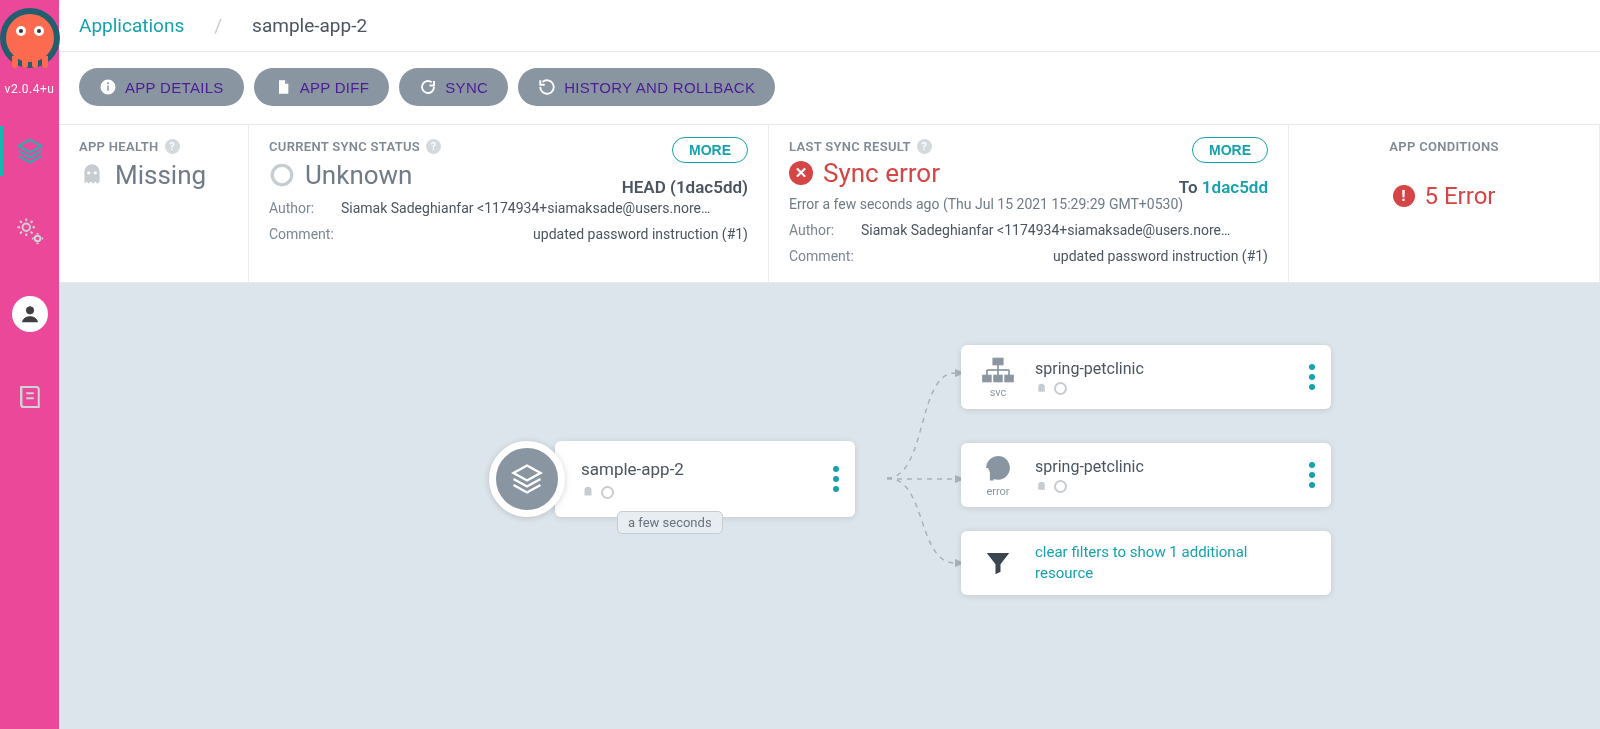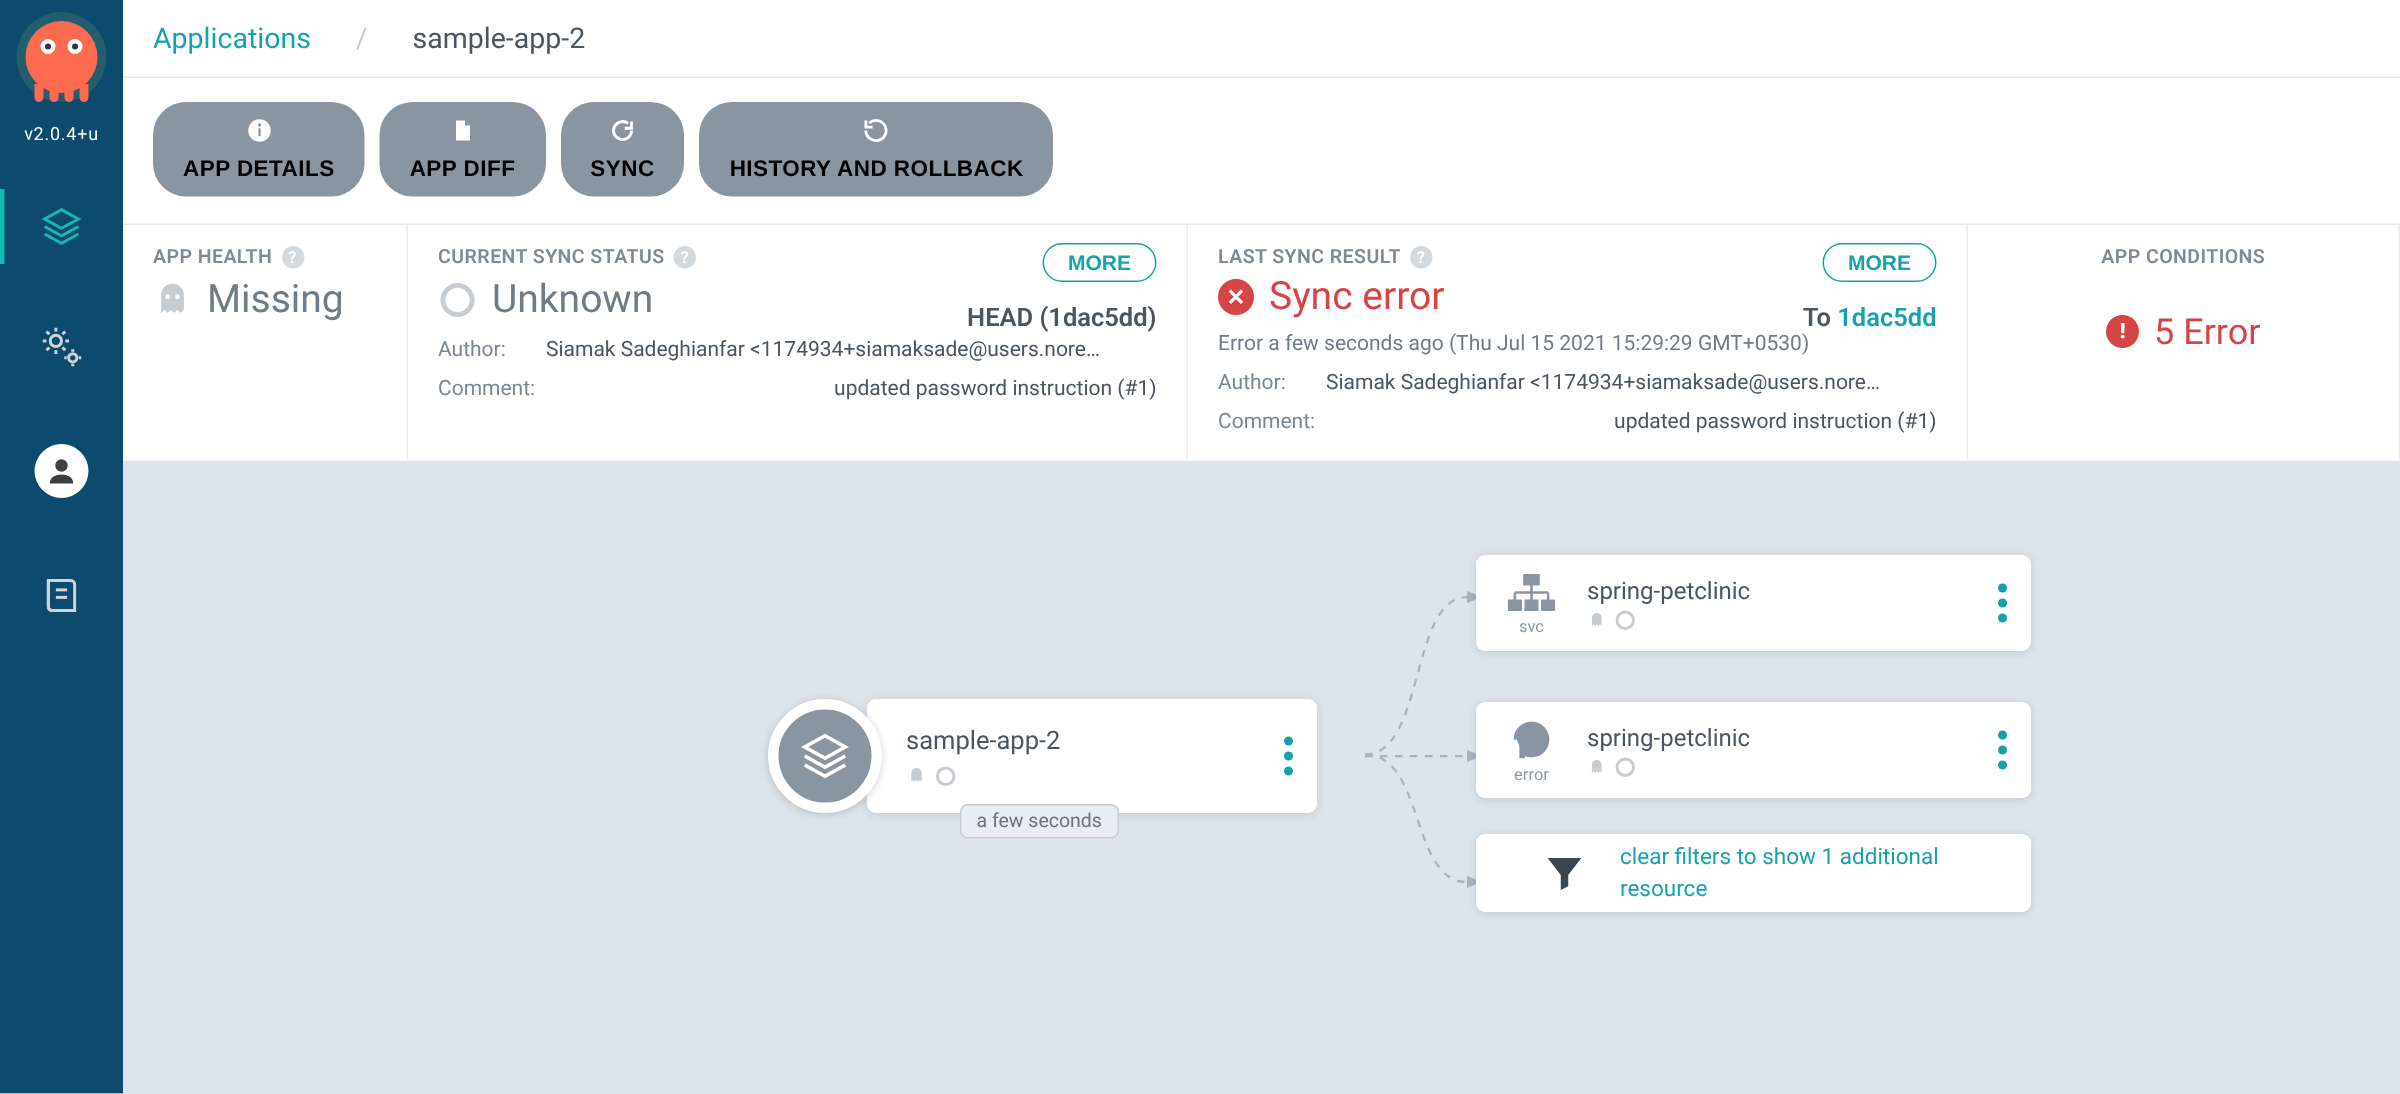--- a/index.html
+++ b/index.html
@@ -1,18 +1,18 @@
 <!DOCTYPE html>
 <html><head>
 <meta charset="utf-8">
 <style>
   * { box-sizing: border-box; margin: 0; padding: 0; }
   body { font-family: -apple-system, BlinkMacSystemFont, "Segoe UI", Roboto, Helvetica, Arial, sans-serif; background: #dde5ec; width:1600px; height:729px; overflow:hidden; color:#495763; }
   .layout { display:flex; height:100%; }
-  .sidebar { width:82px; background:#0c4a6e; display:flex; flex-direction:column; align-items:center; padding-top:8px; color:#fff; gap:8px; }
+  .sidebar { width:59px; background:#ec4899; display:flex; flex-direction:column; align-items:center; padding-top:8px; color:#fff; gap:8px; }
   .logo-wrap { width:60px; height:60px; border-radius:50%; background:#235e6f; display:flex; align-items:center; justify-content:center; position:relative; }
   .logo-inner { width:48px; height:48px; border-radius:50%; background:#fc6b4f; position:relative; }
   .logo-inner .eye { position:absolute; width:10px; height:10px; background:#fff; border-radius:50%; top:12px; }
   .logo-inner .eye.l { left:10px; } .logo-inner .eye.r { right:10px; }
   .logo-inner .pupil { width:4px; height:4px; background:#333; border-radius:50%; position:absolute; top:3px; left:3px; }
   .logo-inner .tent { position:absolute; bottom:-6px; width:6px; height:12px; background:#fc6b4f; border-radius:0 0 4px 4px; }
   .logo-inner .t1{left:6px} .logo-inner .t2{left:16px} .logo-inner .t3{left:26px} .logo-inner .t4{left:36px}
   .version { font-size:12px; color:#fff; margin-top:6px; letter-spacing:.5px; }
   .nav-items { margin-top:28px; display:flex; flex-direction:column; gap:42px; align-items:center; width:100%; }
   .nav-item { width:100%; display:flex; justify-content:center; padding:4px 0; cursor:pointer; position:relative; }
@@ -22,21 +22,21 @@
   .user-circle { width:36px; height:36px; background:#fff; border-radius:50%; display:flex; align-items:center; justify-content:center; }
   .user-circle svg { stroke:#3e3f42; fill:#3e3f42; }
 
   .main { flex:1; display:flex; flex-direction:column; background:#dde5ec; }
   .breadcrumb-bar { height:52px; background:#fff; border-bottom:1px solid #e5e9ec; display:flex; align-items:center; padding:0 20px; gap:30px; font-size:19px; }
   .crumb-link { color:#16a2ac; cursor:pointer; }
   .crumb-sep { color:#c6ccd1; }
   .crumb-current { color:#4a5560; font-weight:400; }
 
   .toolbar { background:#fff; padding:16px 20px 18px; border-bottom:1px solid #e5e9ec; display:flex; gap:10px; flex-wrap:wrap; }
-  .btn { background:#8a95a2; color:#000000; border:none; border-radius:22px; padding:10px 20px; font-size:15px; font-weight:700; letter-spacing:.3px; display:inline-flex; align-items:center; gap:8px; cursor:pointer;flex-direction:column; }
+  .btn { background:#8a95a2; color:#4c1d95; border:none; border-radius:22px; padding:10px 20px; font-size:15px; font-weight:400; letter-spacing:.3px; display:inline-flex; align-items:center; gap:8px; cursor:pointer; }
   .btn .bicon { width:18px; height:18px; display:inline-flex; align-items:center; justify-content:center; }
   .caret-down { width:0; height:0; border-left:5px solid transparent; border-right:5px solid transparent; border-top:6px solid #fff; margin-left:2px; }
 
   .status-row { background:#fff; display:flex; border-bottom:1px solid #e5e9ec; }
   .status-card { padding:14px 20px 18px; border-right:1px solid #e9edf0; position:relative; }
   .status-card h4 { font-size:13px; color:#7f8a95; font-weight:600; letter-spacing:.3px; display:flex; align-items:center; gap:6px; }
   .help-q { width:15px; height:15px; border-radius:50%; background:#d4d9de; color:#fff; font-size:11px; display:inline-flex; align-items:center; justify-content:center; }
   .status-main { font-size:26px; color:#6f7b87; display:flex; align-items:center; gap:10px; margin-top:6px; font-weight:400; }
   .more-pill { position:absolute; right:20px; top:12px; border:1.5px solid #16a2ac; color:#16a2ac; background:#fff; border-radius:18px; padding:4px 16px; font-size:14px; font-weight:700; cursor:pointer; }
   .meta-line { font-size:14px; color:#4a5560; margin-top:10px; display:flex; gap:0; }
@@ -335,21 +335,21 @@
             <span class="ring-mini"></span>
           </div>
         </div>
         <div class="kebab">
             <span></span>
             <span></span>
             <span></span>
           </div>
       </div>
 
-      <div class="child-node" style="left:902px; top:248px; height:52px;justify-content:flex-end;">
+      <div class="child-node" style="left:902px; top:248px; height:64px;">
         <div class="kind-icon funnel-icon">
           <svg width="30" height="30" viewBox="0 0 24 24">
               <path d="M3 4h18l-7 9v6l-4 2v-8L3 4z"></path>
             </svg>
         </div>
         <div class="clear-link" style="max-width:260px;">clear filters to show 1 additional resource</div>
       </div>
     </div>
   </div>
 </div>

